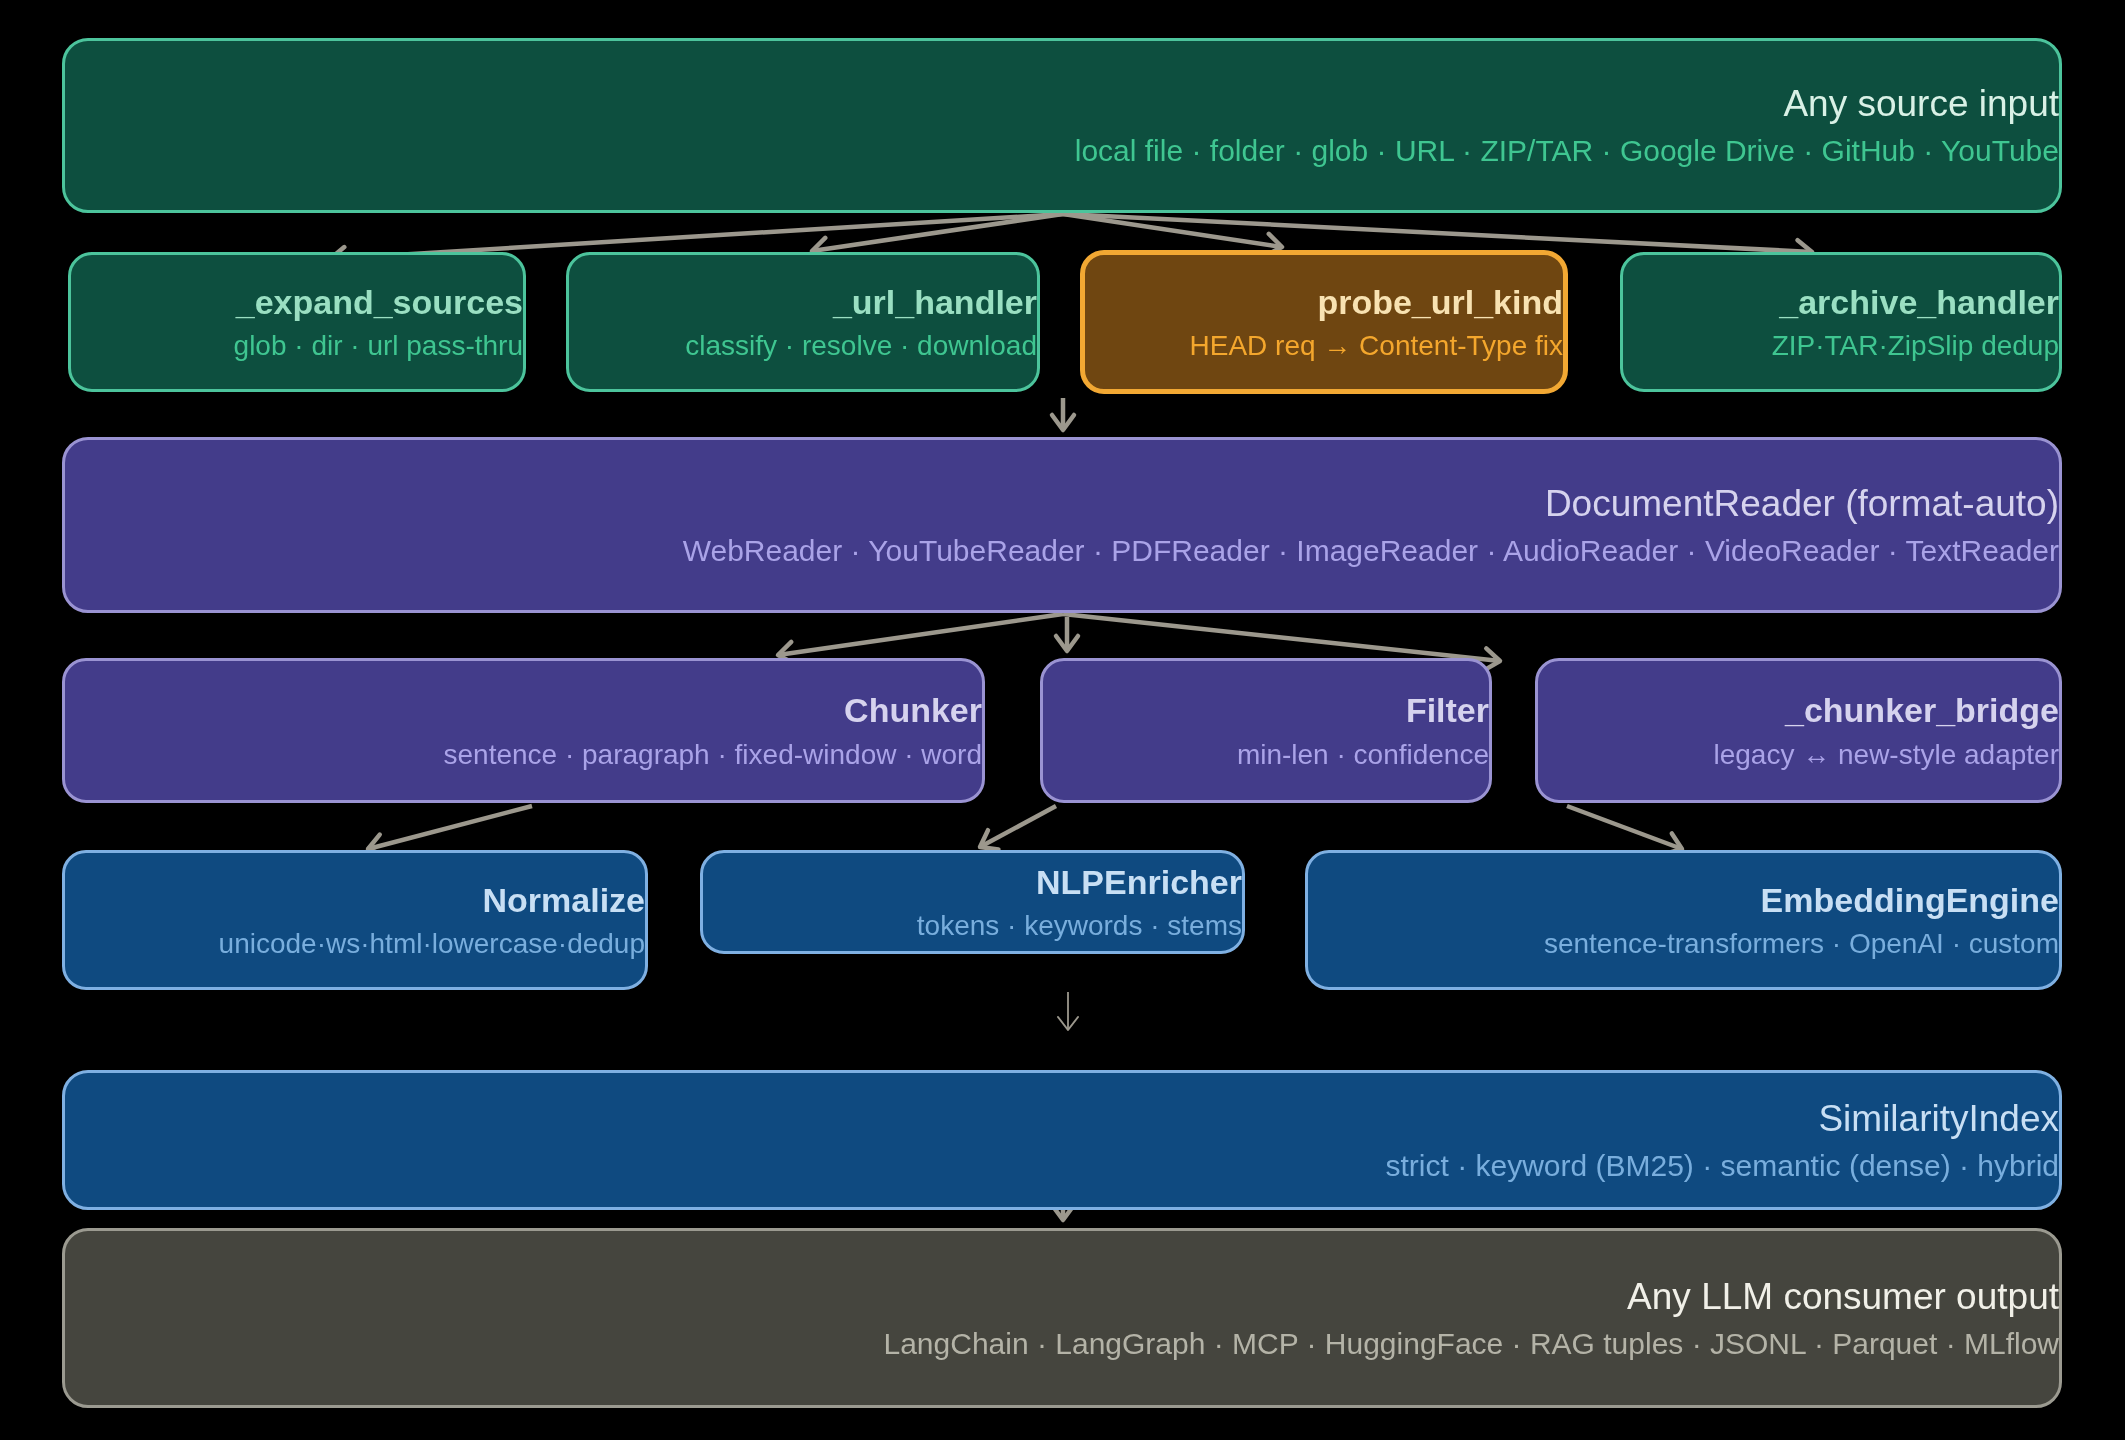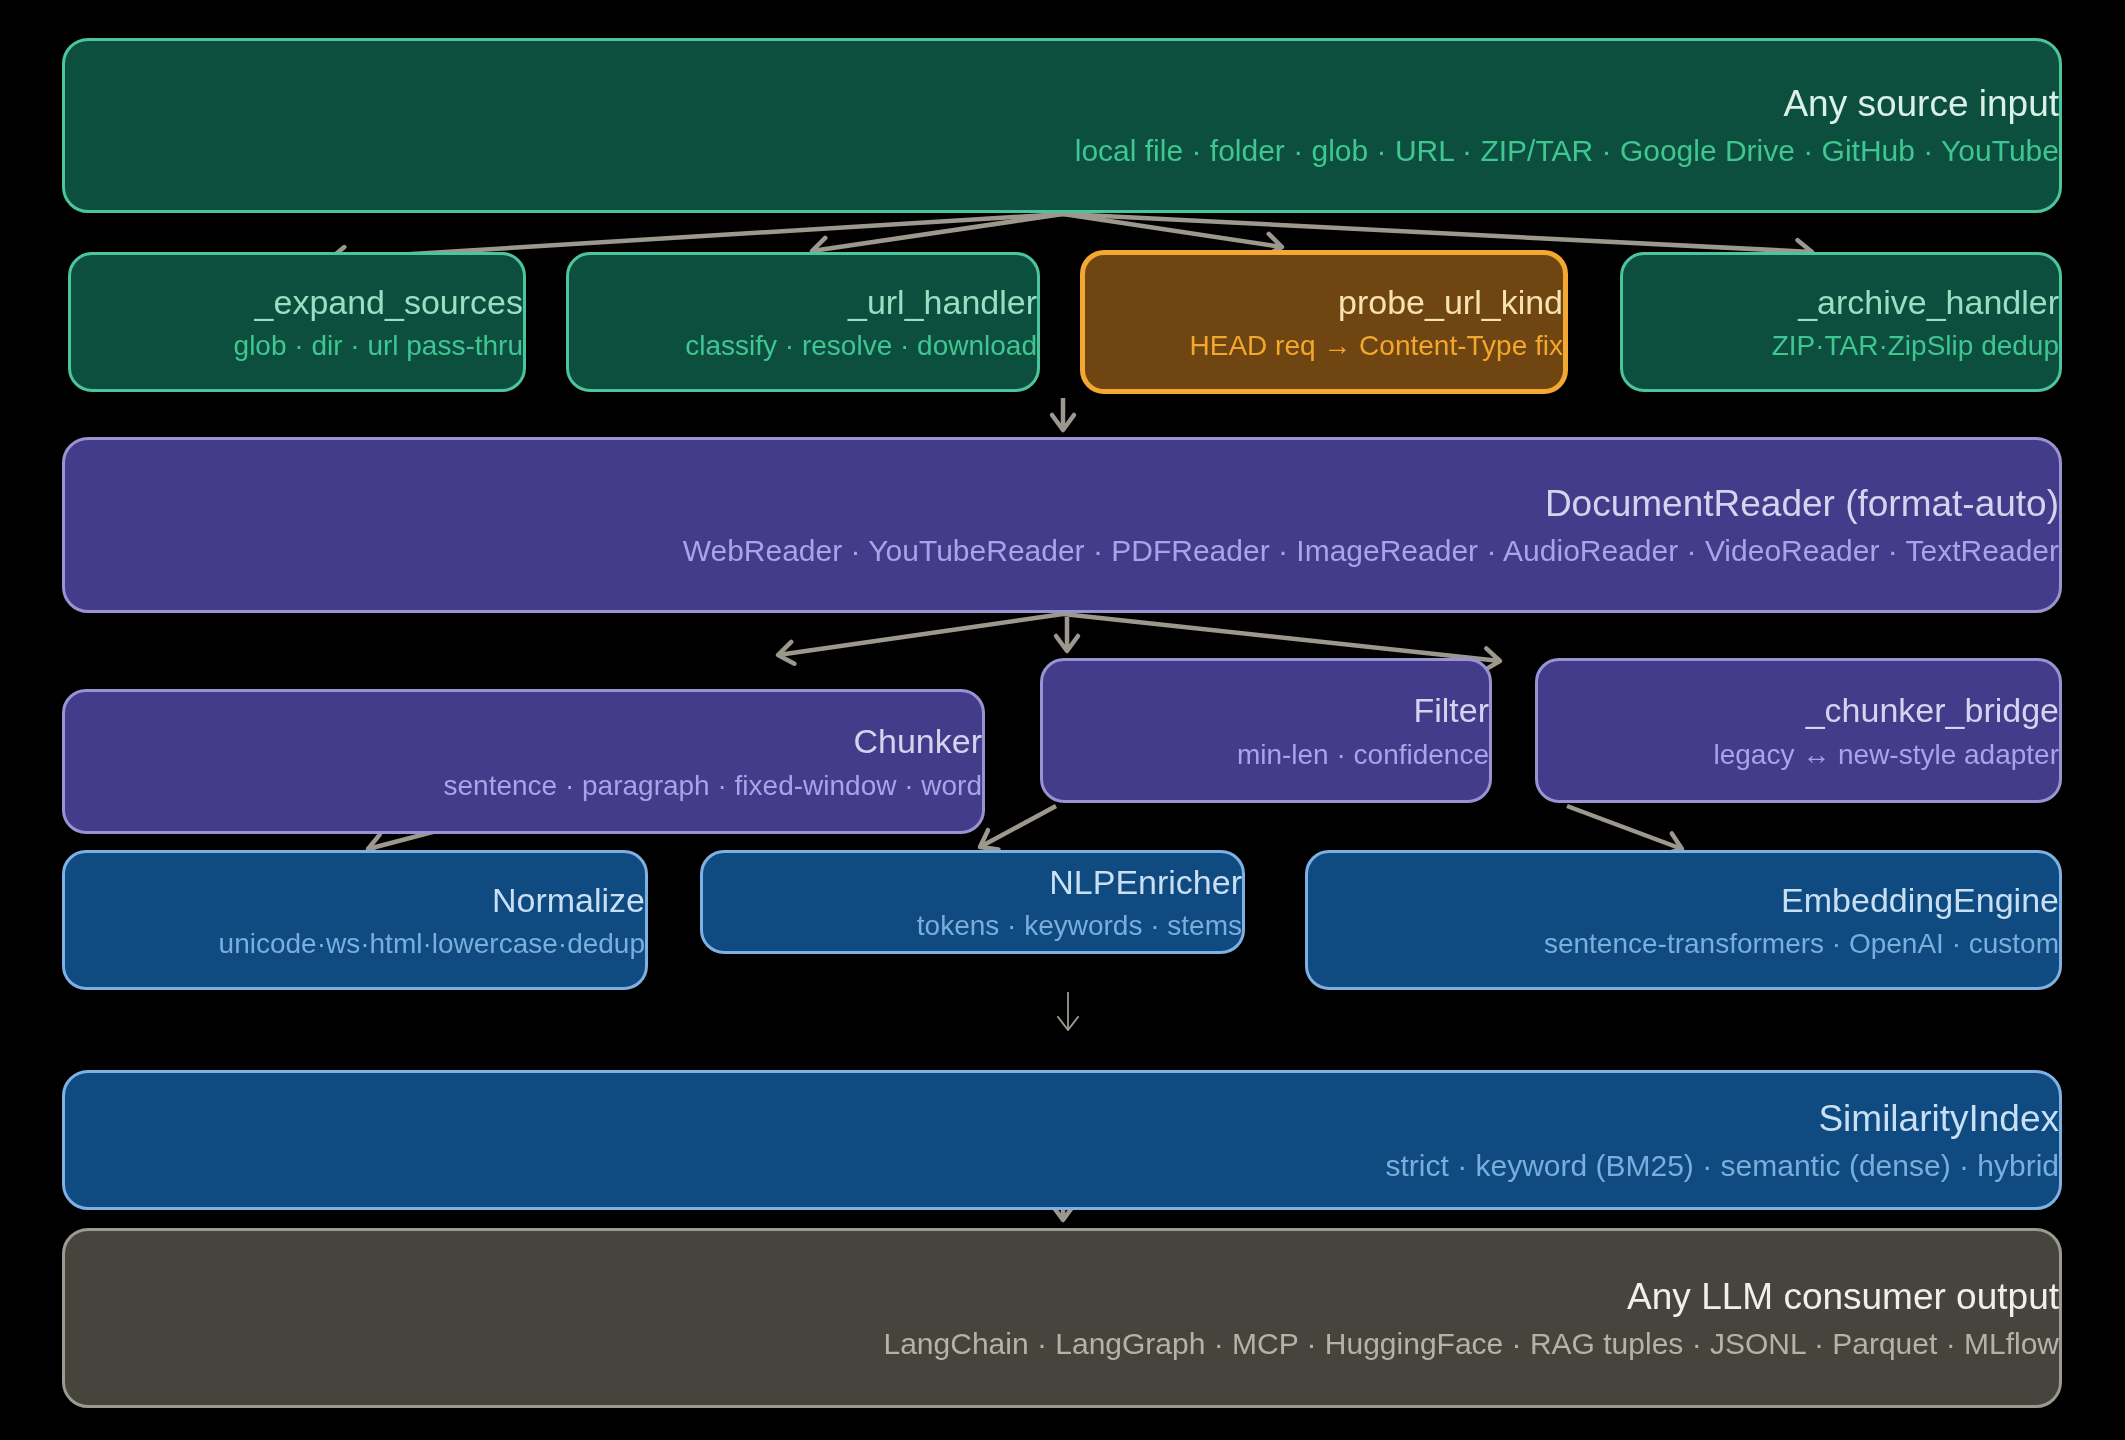--- a/index.html
+++ b/index.html
@@ -11,21 +11,21 @@
   .node{
     position:absolute;box-sizing:border-box;border-radius:26px;
     display:flex;flex-direction:column;align-items:flex-end;justify-content:center;
     text-align:center;line-height:1.25;
   }
   .node .title{white-space:nowrap;}
   .node .subtitle{white-space:nowrap;margin-top:5px;}
   .wide  .title{font-size:37px;}
   .wide  .subtitle{font-size:30px;}
   .narrow{border-radius:24px;}
-  .narrow .title{font-size:34px;}
+  .narrow .title{font-size:34px;font-weight:bold;}
   .narrow .subtitle{font-size:28px;}
 
   .green{background:var(--green-fill);border:3px solid var(--green-border);}
   .green .title{color:var(--green-title);}
   .green.big-title .title{color:var(--green-title-big);}
   .green .subtitle{color:var(--green-sub);}
 
   .orange{background:var(--orange-fill);border:5px solid var(--orange-border);}
   .orange .title{color:var(--orange-title);}
   .orange .subtitle{color:var(--orange-sub);}
@@ -96,21 +96,21 @@
   <div class="node narrow green" style="left:1620px;top:252px;width:442px;height:140px">
     <div class="title">_archive_handler</div>
     <div class="subtitle">ZIP·TAR·ZipSlip dedup</div>
   </div>
 
   <div class="node wide purple" style="left:62px;top:437px;width:2000px;height:176px">
     <div class="title">DocumentReader (format-auto)</div>
     <div class="subtitle">WebReader · YouTubeReader · PDFReader · ImageReader · AudioReader · VideoReader · TextReader</div>
   </div>
 
-  <div class="node narrow purple" style="left:62px;top:689px;width:923px;height:145px">
+  <div class="node narrow purple" style="left:62px;top:658px;width:923px;height:145px">
     <div class="title">Chunker</div>
     <div class="subtitle">sentence · paragraph · fixed-window · word</div>
   </div>
 
   <div class="node narrow purple" style="left:1040px;top:658px;width:452px;height:145px">
     <div class="title">Filter</div>
     <div class="subtitle">min-len · confidence</div>
   </div>
 
   <div class="node narrow purple" style="left:1535px;top:658px;width:527px;height:145px">

